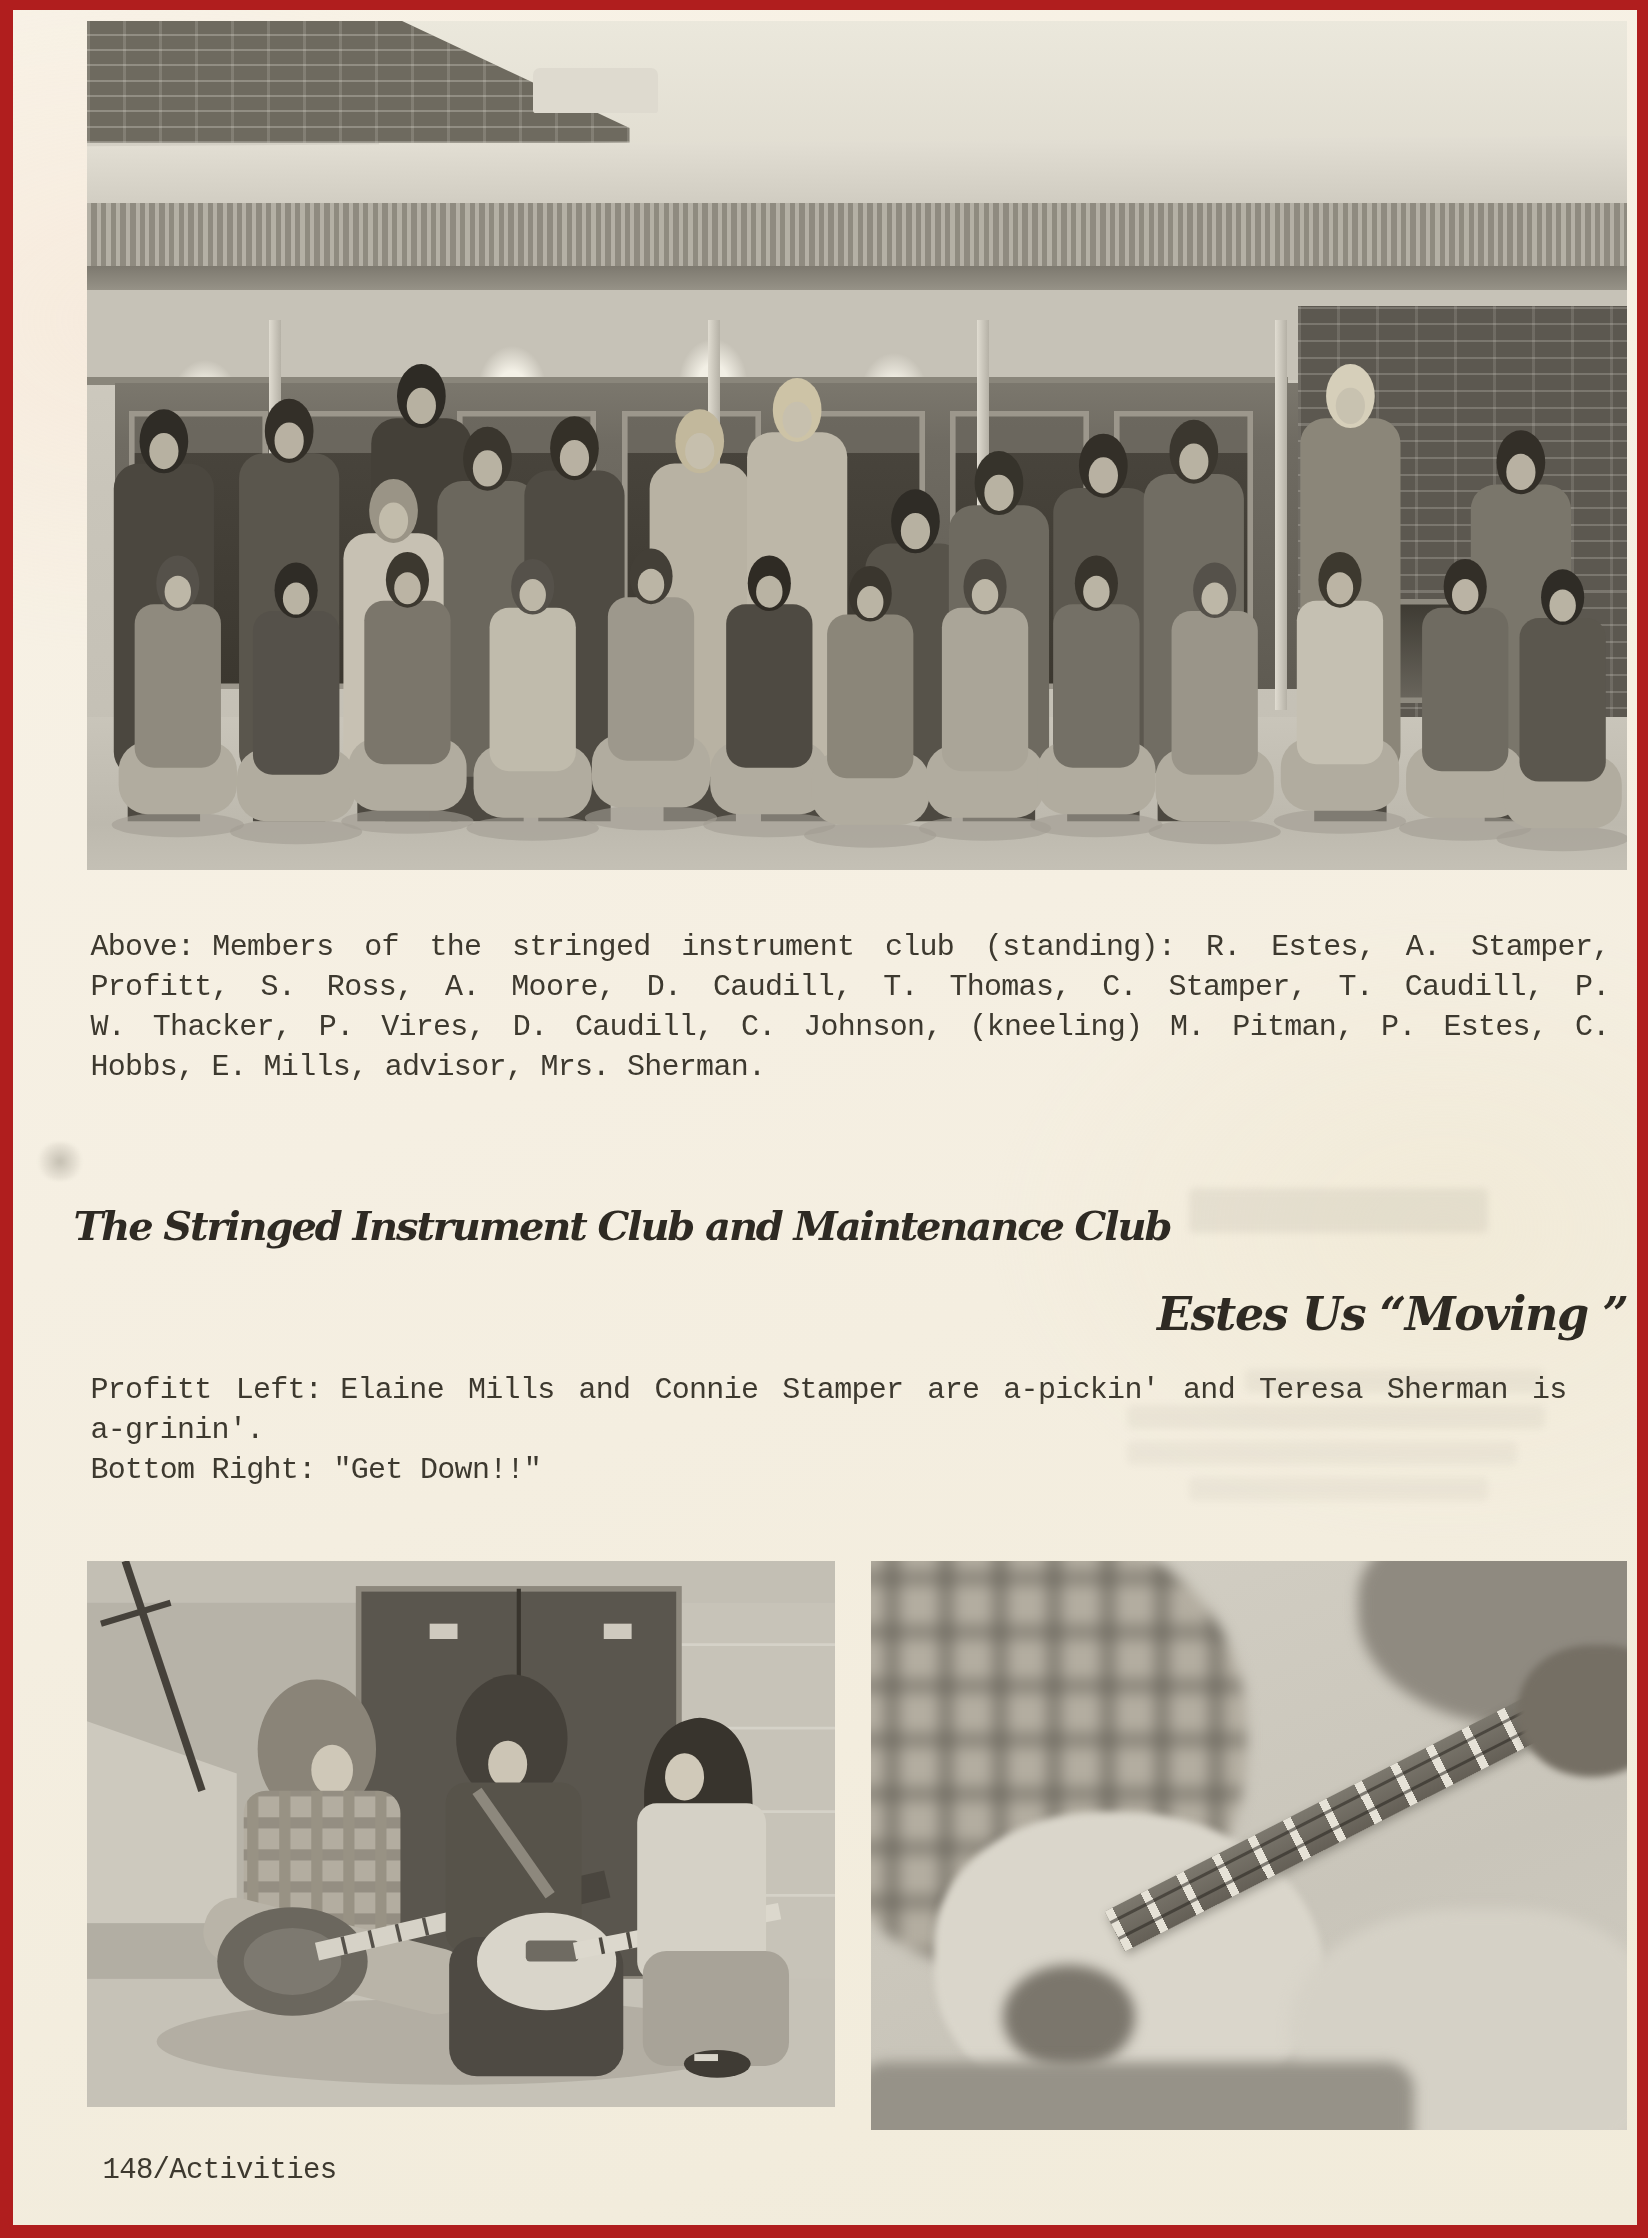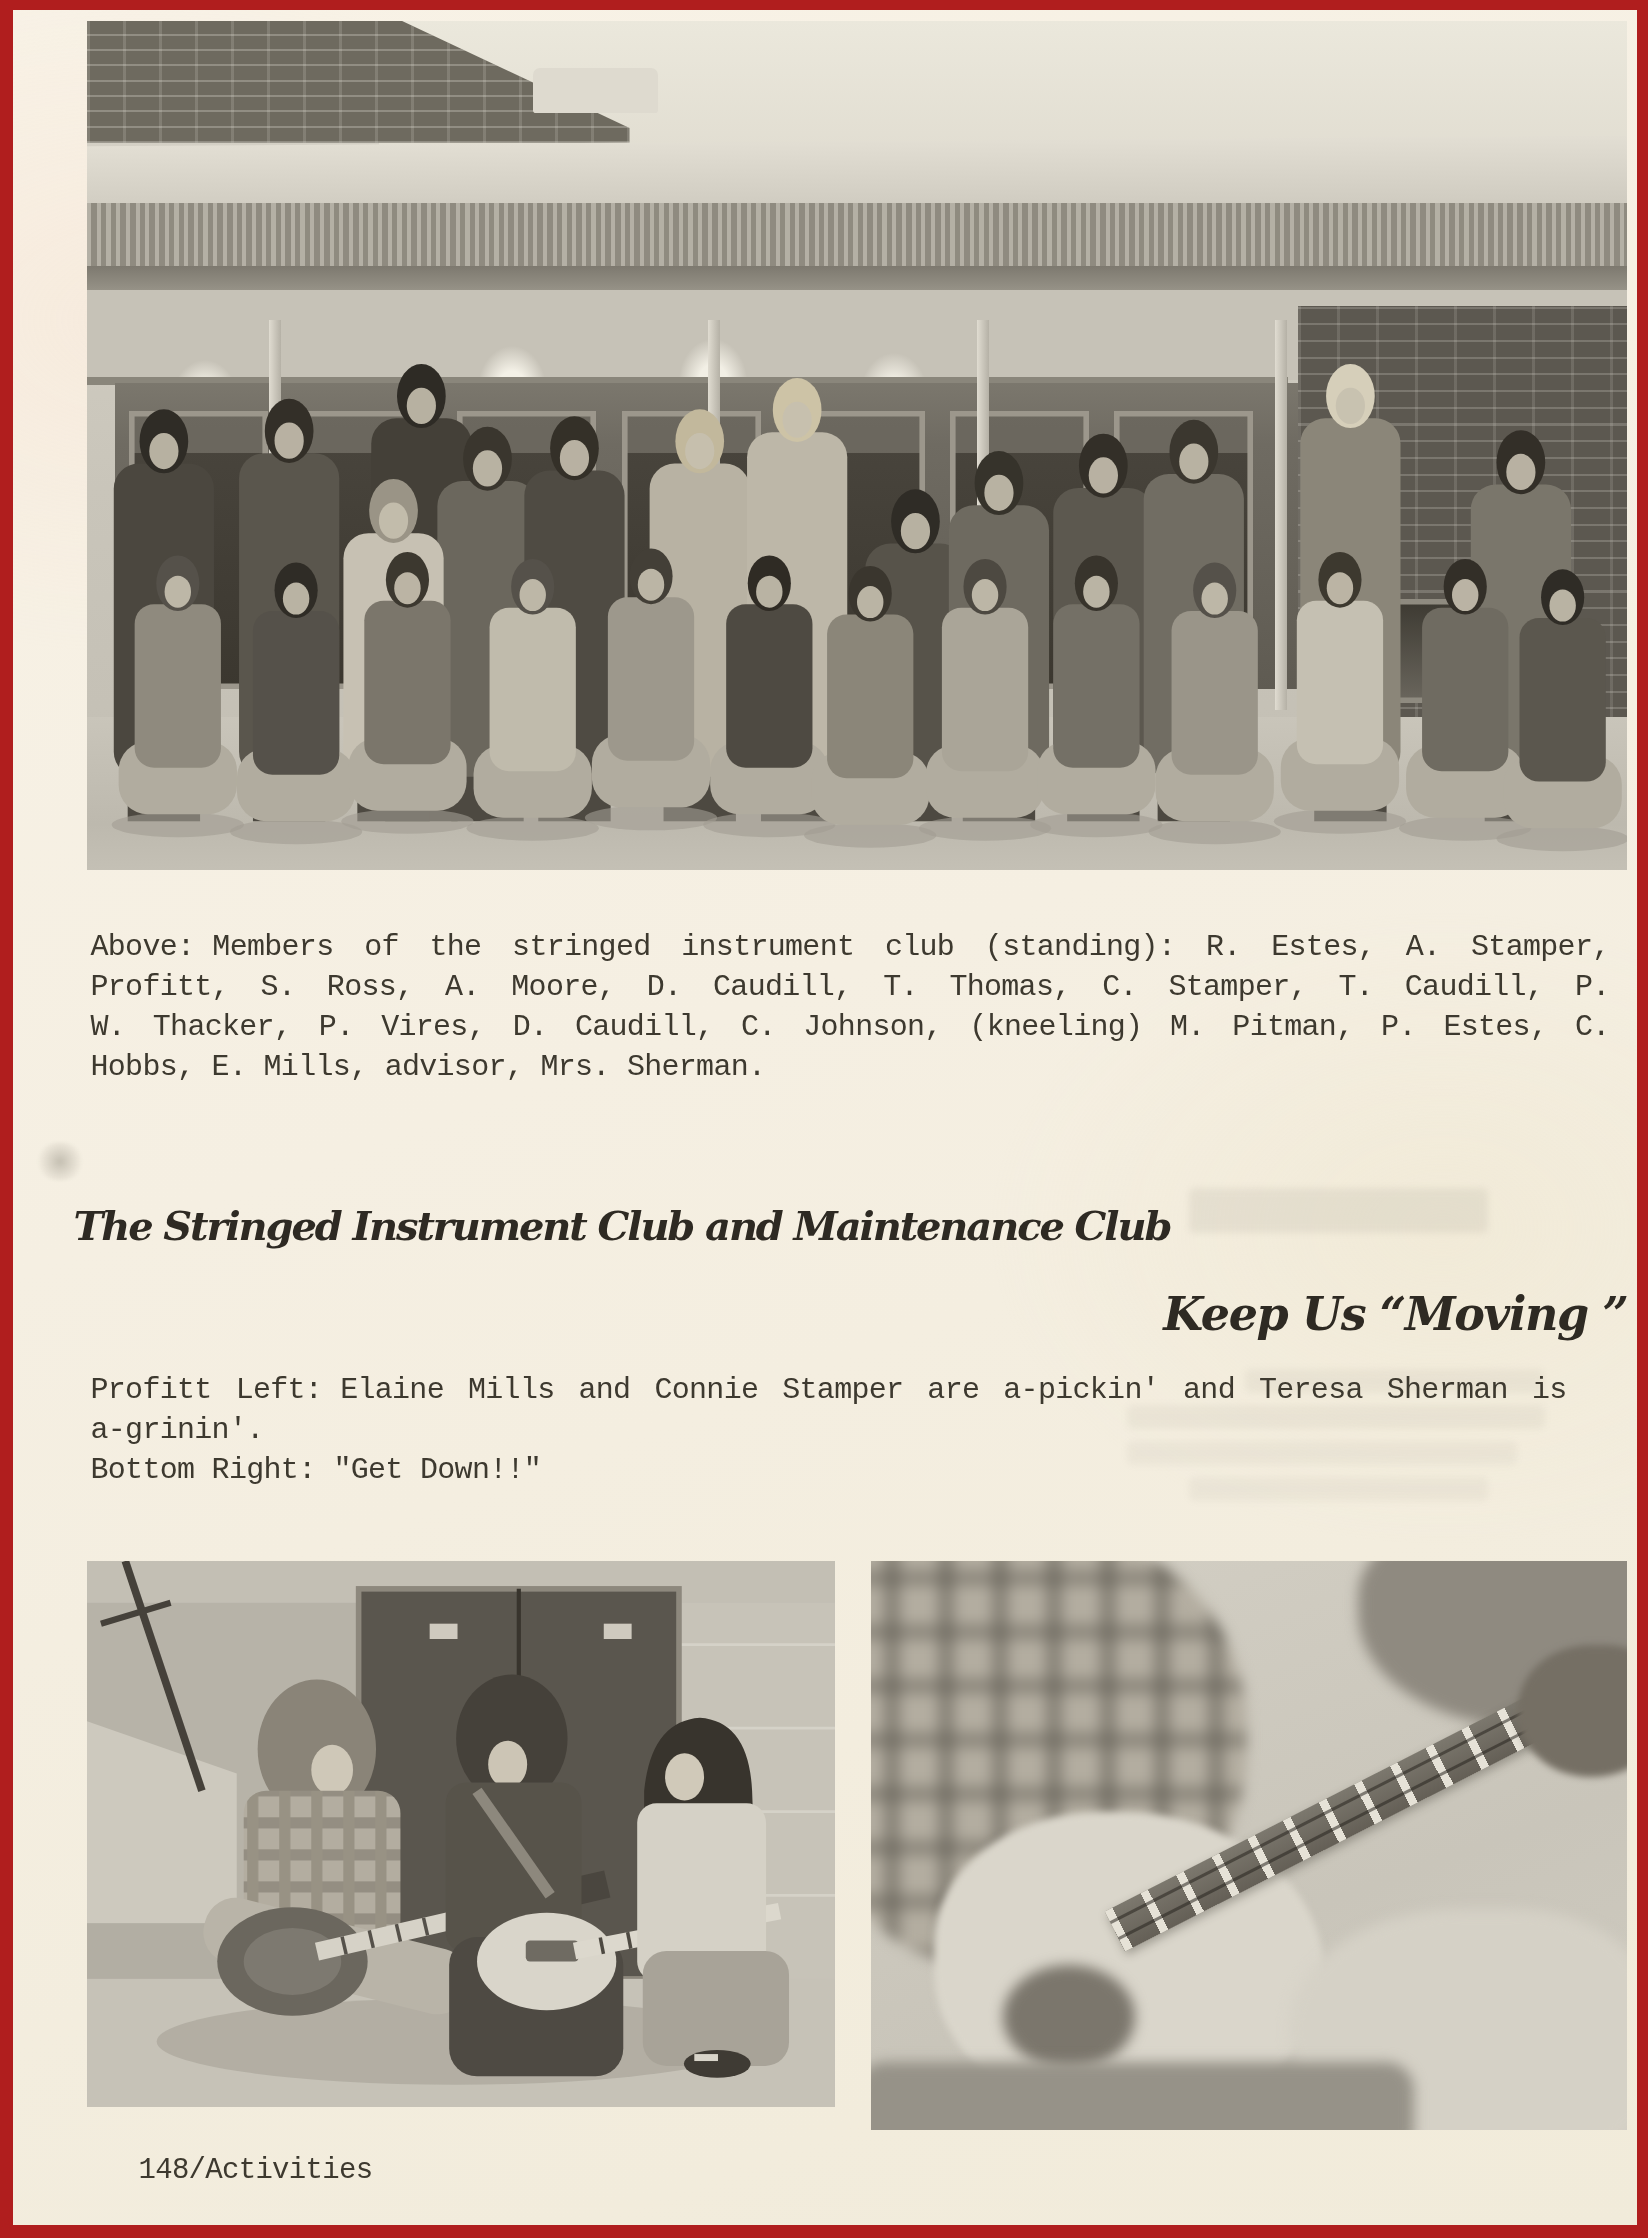--- a/index.html
+++ b/index.html
@@ -88,21 +88,21 @@
   .cap{font-family:"Liberation Mono","DejaVu Sans Mono",monospace;font-size:30px;line-height:40px;
        color:var(--ink);letter-spacing:-0.7px;}
   .fill{text-align:justify;text-align-last:justify;}
   .u{text-decoration-thickness:2.8px;text-underline-offset:6.3px;margin-right:18px;}
   .headline{font-family:"DejaVu Serif","Liberation Serif",serif;font-weight:700;color:#2e2a23;white-space:nowrap;font-style:italic;}
   .h1line{left:61px;top:1192px;font-size:40px;letter-spacing:-2.1px;}
   .h2line{left:766px;top:1277px;width:849px;text-align:right;font-size:46px;letter-spacing:-1.4px;}
   .cap-above{left:78px;top:917px;width:1519px;}
   .cap-bl{left:78px;top:1360px;width:1476px;}
   .cap-br{left:78px;top:1440px;width:1476px;}
-  .footer{left:90px;top:2141px;font-size:29px;margin-left:36px;}
+  .footer{left:90px;top:2141px;font-size:29px;}
   
   .ghost{position:absolute;background:#8f8a7e;opacity:.10;filter:blur(3.5px);border-radius:5.6px;}
   .smudge{position:absolute;left:21px;top:1132px;width:52px;height:39px;border-radius:50%;
       background:radial-gradient(circle,#8a8578,transparent 70%);opacity:.45;filter:blur(1.4px);}
 </style>
 </head>
 <body>
 
 <div class="page">
 
@@ -267,21 +267,21 @@
   </div>
 
   <div class="smudge"></div>
   <div class="ghost" style="left:1176px;top:1178px;width:299px;height:45px;opacity:.13"></div>
   <div class="ghost" style="left:1232px;top:1359px;width:299px;height:24px;opacity:.09"></div>
   <div class="ghost" style="left:1114px;top:1395px;width:418px;height:24px;opacity:.09"></div>
   <div class="ghost" style="left:1114px;top:1431px;width:390px;height:24px;opacity:.08"></div>
   <div class="ghost" style="left:1176px;top:1467px;width:299px;height:24px;opacity:.08"></div>
 
   <div class="abs headline h1line">The Stringed Instrument Club and Maintenance Club</div>
-  <div class="abs headline h2line">Keep Us “Moving ”</div>
+  <div class="abs headline h2line">Estes Us “Moving ”</div>
 
   <div class="abs cap cap-bl">
     <div class="fill">
       <span class="u">Profitt Left:</span><span>Elaine Mills and Connie Stamper are a-pickin' and Teresa Sherman is</span>
     </div>
     <div>a-grinin'.</div>
   </div>
   <div class="abs cap cap-br">
     <span class="u">Bottom Right:</span><span>"Get Down!!"</span>
   </div>

